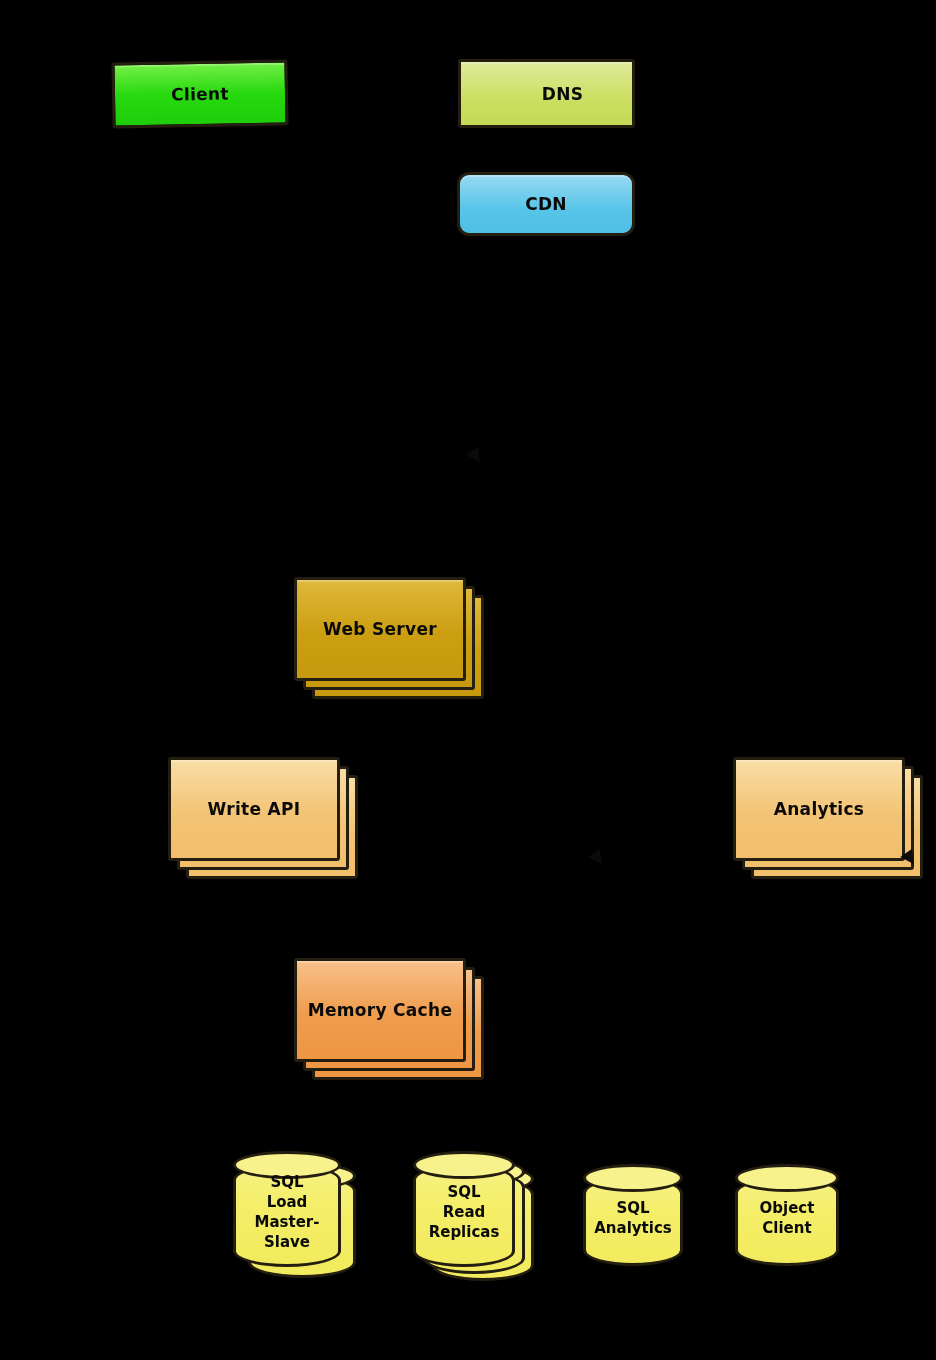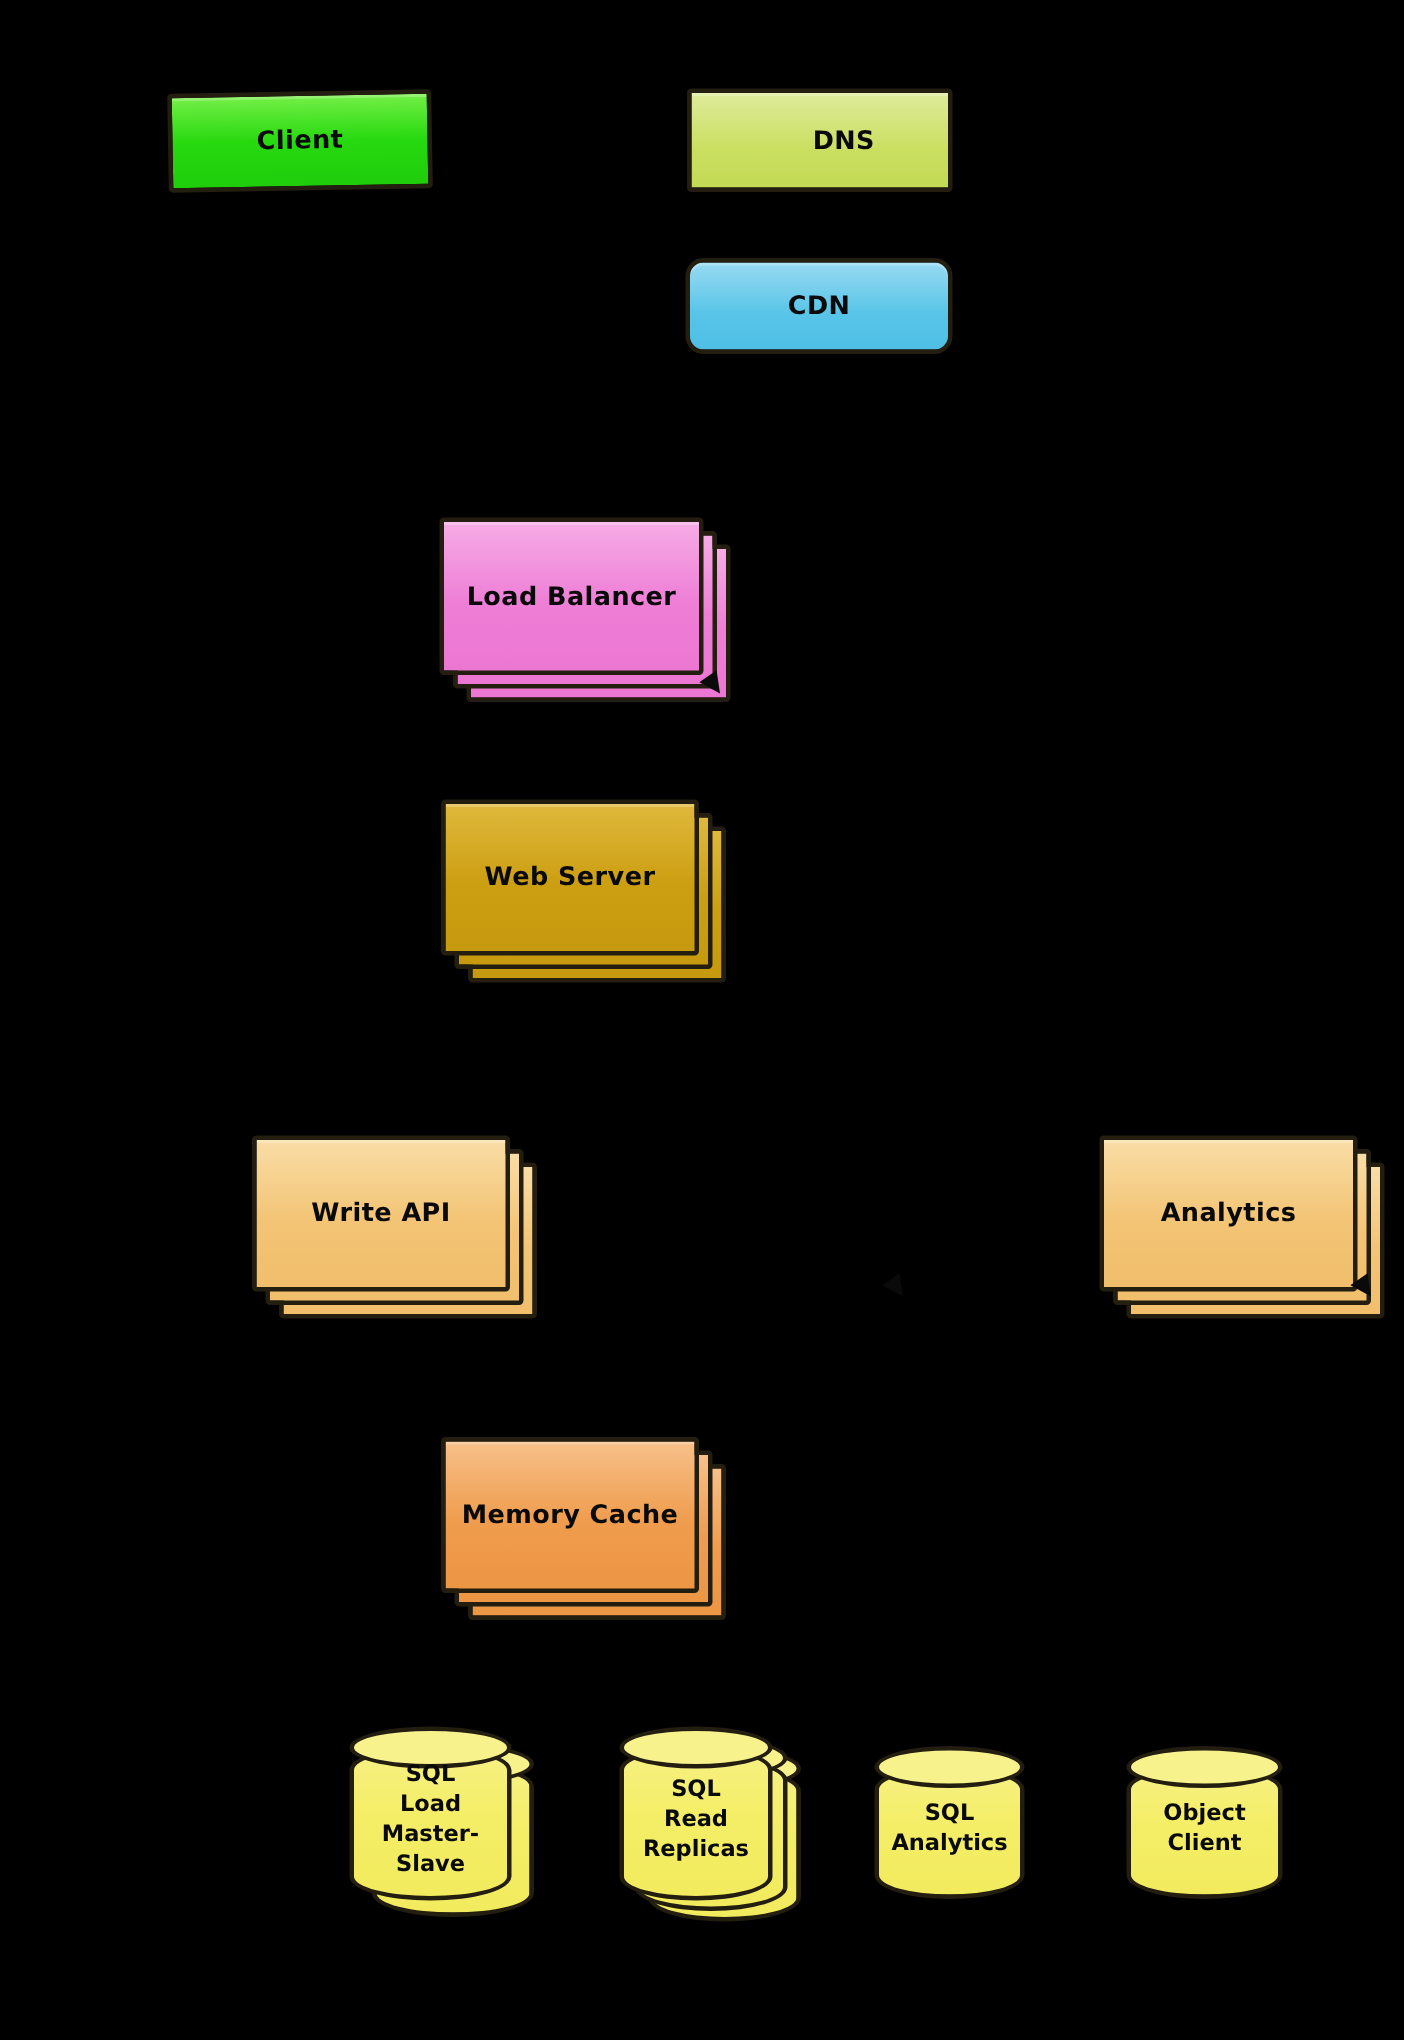--- a/index.html
+++ b/index.html
@@ -51,29 +51,29 @@
   .fill-lb     { background: linear-gradient(180deg, #f6ace6 0%, #ee7ed6 55%, #ec77d3 100%); }
   .fill-web    { background: linear-gradient(180deg, #dfb83c 0%, #cc9e11 55%, #c7990e 100%); }
   .fill-api    { background: linear-gradient(180deg, #f9dda6 0%, #f3c475 55%, #f1bf6c 100%); }
   .fill-cache  { background: linear-gradient(180deg, #f7c089 0%, #ef9c4d 55%, #ed9644 100%); }
 
   
   .node-client        { left: 65px;  top: 61px;  width: 176px; height: 66px; transform: rotate(-1deg); }
   .node-dns           { left: 411px; top: 59px;  width: 177px; height: 69px; }
   .node-cdn           { left: 410px; top: 172px; width: 178px; height: 64px; border-radius: 12px; }
   .node-lb            { left: 246px; top: 345px; width: 176px; height: 105px; }
-  .node-web           { left: 247px; top: 533px; width: 172px; height: 104px; }
+  .node-web           { left: 247px; top: 577px; width: 172px; height: 104px; }
   .node-write-api     { left: 121px; top: 757px; width: 172px; height: 104px; }
   .node-read-api      { left: 371px; top: 757px; width: 172px; height: 104px; }
   .node-analytics     { left: 686px; top: 757px; width: 172px; height: 104px; }
   .node-cache         { left: 247px; top: 958px; width: 172px; height: 104px; }
   .node-sql-write     { left: 186px; top: 1151px; width: 108px; height: 116px; }
   .node-sql-read      { left: 366px; top: 1151px; width: 102px; height: 116px; }
   .node-sql-analytics { left: 536px; top: 1164px; width: 100px; height: 102px; }
-  .node-object-store  { left: 704px; top: 1164px; width: 104px; height: 102px; }
+  .node-object-store  { left: 688px; top: 1164px; width: 104px; height: 102px; }
 
   
   .cyl {
     position: absolute;
     width: 100%;
     height: 100%;
   }
   .cyl .cyl-body {
     position: absolute;
     left: 0; right: 0; top: 13px; bottom: 0;
@@ -132,27 +132,20 @@
   </div>
 
   <div class="node box node-dns fill-dns">
     <span class="box-label">DNS</span>
   </div>
 
   <div class="node box node-cdn fill-cdn">
     <span class="box-label">CDN</span>
   </div>
 
-  <div class="node stack node-lb">
-    <div class="layer layer2 fill-lb"></div>
-    <div class="layer layer1 fill-lb"></div>
-    <div class="face box fill-lb">
-      <span class="box-label">Load Balancer</span>
-    </div>
-  </div>
 
   <div class="node stack node-web">
     <div class="layer layer2 fill-web"></div>
     <div class="layer layer1 fill-web"></div>
     <div class="face box fill-web">
       <span class="box-label">Web Server</span>
     </div>
   </div>
 
   <div class="node stack node-write-api">

